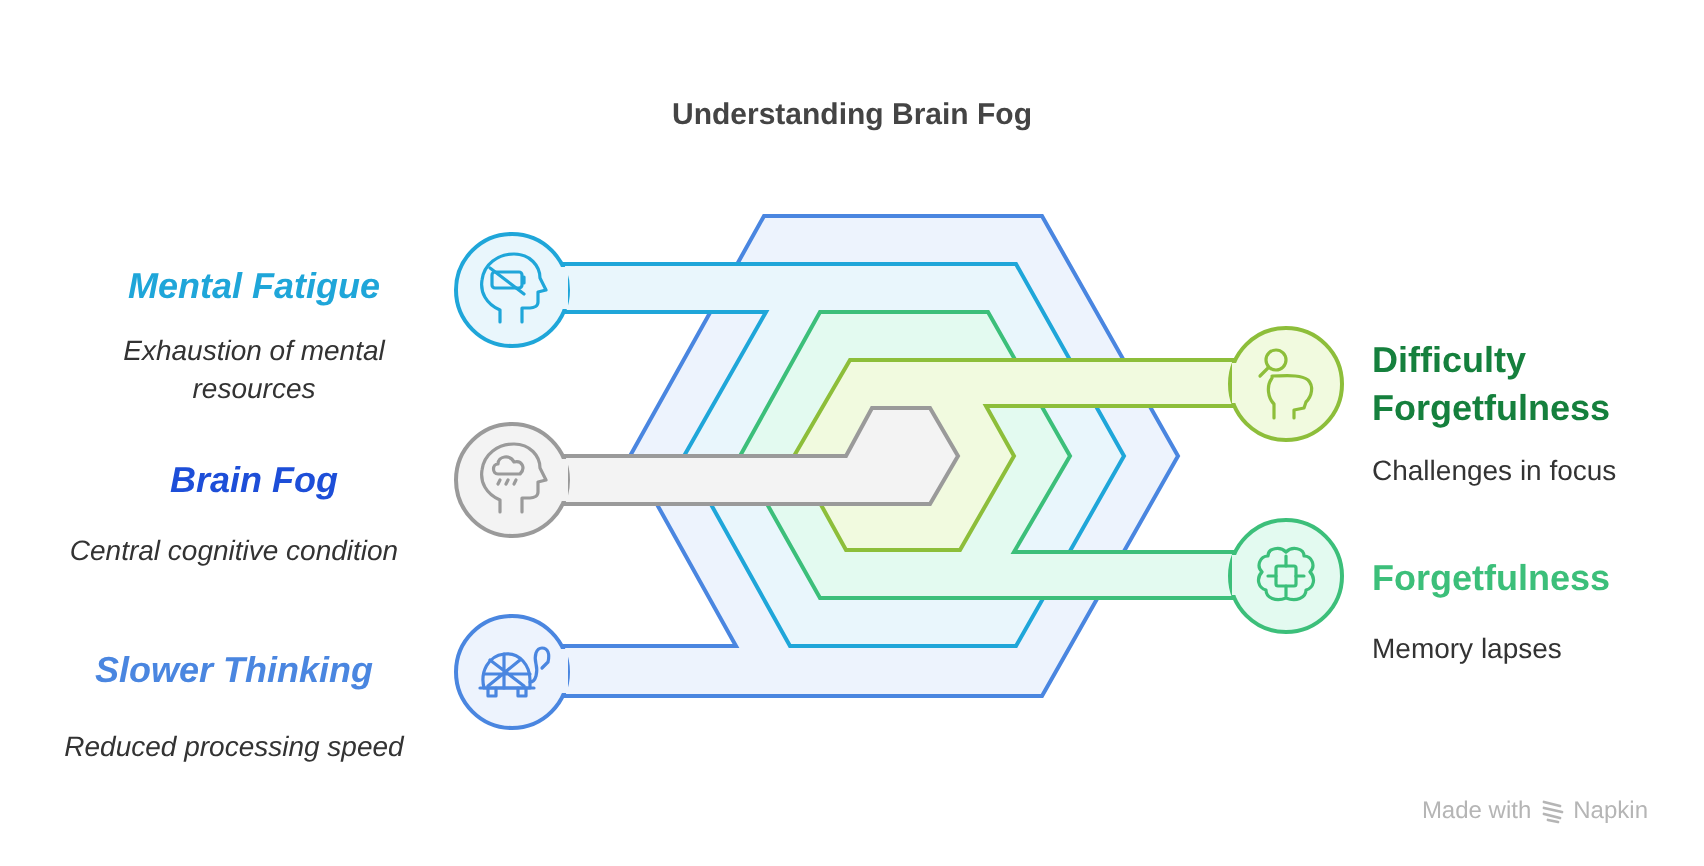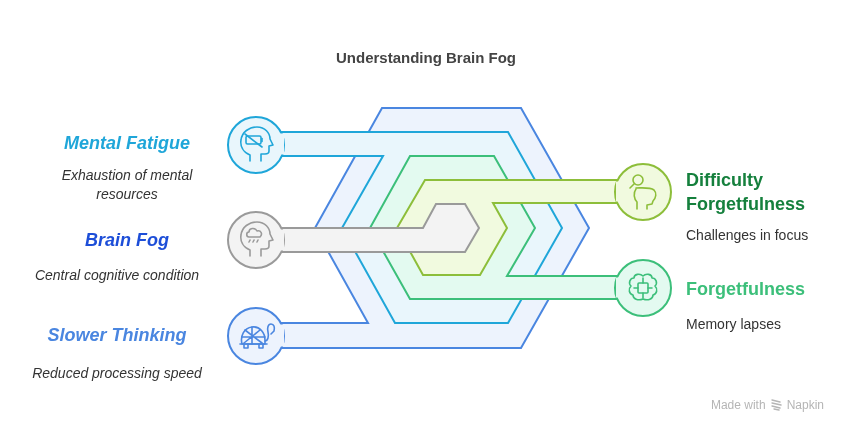--- a/index.html
+++ b/index.html
@@ -5,21 +5,21 @@
   html, body { margin: 0; padding: 0; background: #ffffff; }
   body { width: 852px; height: 433px; position: relative; overflow: hidden;
          font-family: "Liberation Sans", "DejaVu Sans", sans-serif; }
   #diagram { position: absolute; left: 0; top: 0; }
   .title { position: absolute; left: 0; width: 852px; top: 49px; text-align: center;
            font-size: 15px; font-weight: bold; color: #444444; }
   .label { position: absolute; font-weight: bold; font-size: 18px; line-height: 24px; }
   .desc { position: absolute; font-size: 14px; line-height: 19px; color: #333333; }
   .right-align { text-align: center; font-style: italic; }
   .footer { position: absolute; right: 28px; top: 398px; font-size: 12px; color: #b5b5b5;
-            display: flex; align-items: flex-start; gap: 4px; }
+            display: flex; align-items: flex-end; gap: 4px; }
   .footer svg { display: block; }
 </style>
 </head>
 <body>
 
 <div class="title">Understanding Brain Fog</div>
 
 <svg id="diagram" width="852" height="433" viewBox="0 0 852 433">
   <defs>
     <pattern id="dots" width="6" height="6" patternUnits="userSpaceOnUse">

